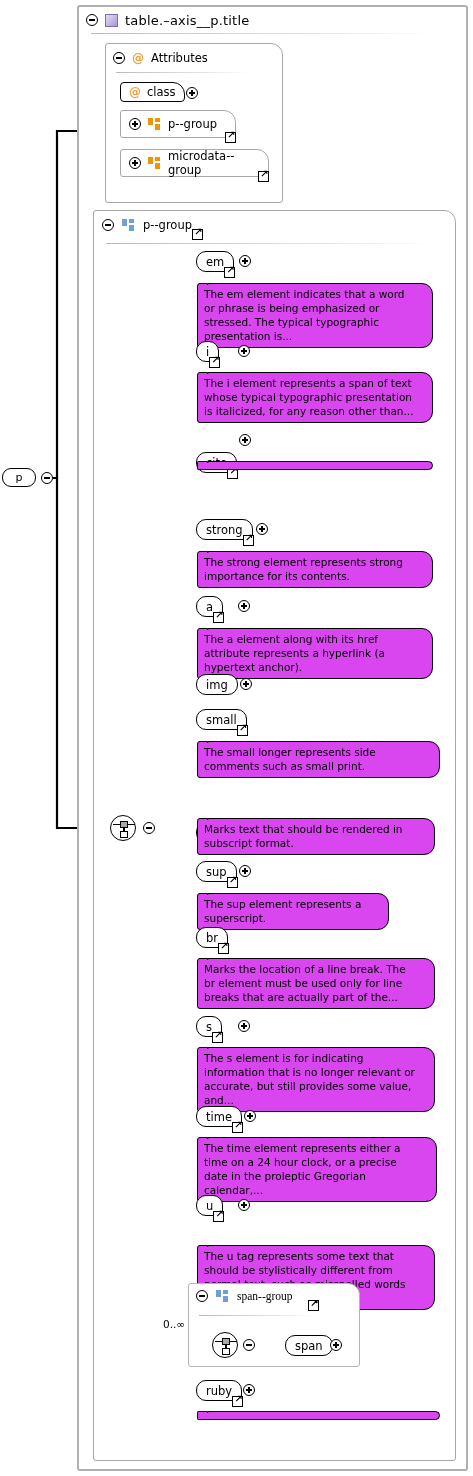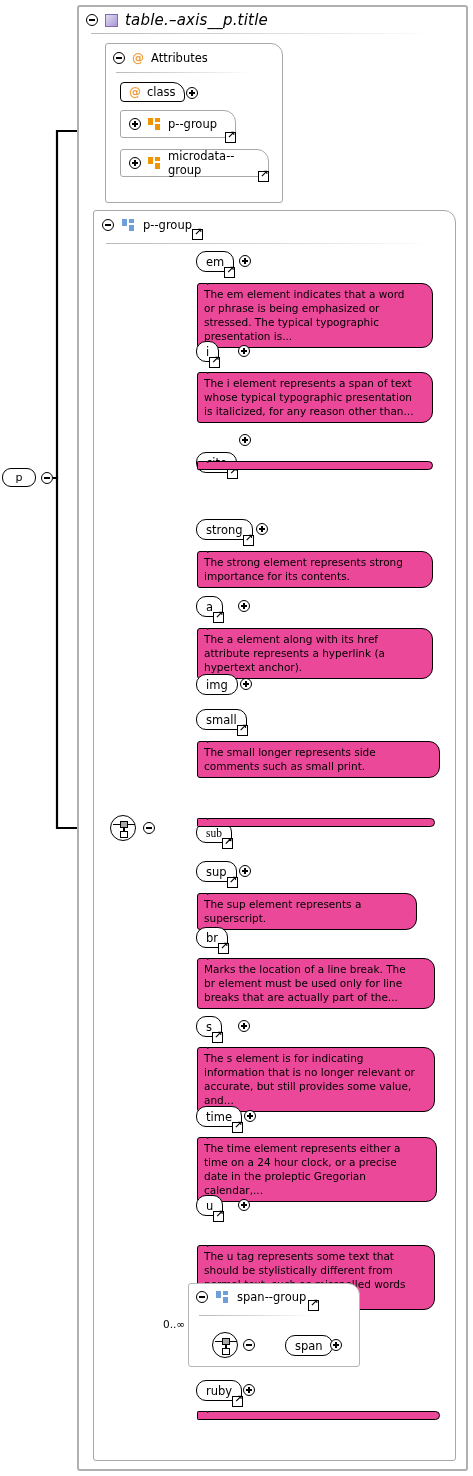--- a/index.html
+++ b/index.html
@@ -28,21 +28,21 @@
 
   
   #ct-title {
     position: absolute; left: 0; top: 0;
     height: 26px; width: 100%;
     display: flex; align-items: center;
     padding-left: 7px;
     gap: 7px;
   }
   #ct-title .ttl {
-    font-size: 15px; letter-spacing: .2px; font-style: italic;
+    font-size: 13px; letter-spacing: .2px;
   }
   .hr-fade {
     position: absolute; left: 12px; width: 340px; height: 1px;
     background: linear-gradient(to right,#b9b9b9,#e8e8e8 70%,#ffffff);
   }
 
   
   .circ {
     width: 12px; height: 12px; border-radius: 50%;
     border: 1.2px solid #000; background: #fff;
@@ -178,21 +178,21 @@
     font-size: 11.5px;
     white-space: nowrap;
   }
   .elnode.linked { border-radius: 10px 10px 3px 10px; }
 
   
   .bubble {
     position: absolute;
     border: 1.6px solid #000;
     border-radius: 3px 11px 11px 3px;
-    background: #ec4899;
+    background: #d946ef;
     padding: 3px 18px 4px 6px;
     font-size: 10.5px;
     line-height: 14px;
   }
   .bubble .tail {
     position: absolute; left: 9px; top: -7px;
     width: 14px; height: 8px; overflow: hidden;
   }
   .bubble .tail::before {
     content:""; position:absolute; left:0px; top:6px;
@@ -206,20 +206,21 @@
     position: absolute; left: 188px; top: 1283px;
     width: 172px; height: 84px;
     border: 1.6px solid #b5b5b5;
     border-radius: 3px 12px 3px 3px;
     background: #fff;
   }
   #spangroup .hdr {
     position: absolute; left: 7px; top: 6px;
     display: flex; align-items: center; gap: 8px;
     font-size: 11.5px;
+    font-family: Liberation Serif, serif;
   }
   #spangroup .hr-fade { top: 31px; left: 10px; width: 115px; }
 
   .occurs {
     position: absolute;
     font-size: 10.5px;
   }
 
   
   #wires { position: absolute; left:0; top:0; width: 473px; height: 1476px; pointer-events:none; }
@@ -395,28 +396,29 @@
   <span class="tail"></span>
   <span>The small longer represents side comments such as small print.</span>
 </div>
 
 <div class="elnode linked" style="left:196px;top:822px;font-family:Liberation Serif, serif;">
   <span>sub</span>
   <span class="linkbadge" style="right:-2px;bottom:-7px;"></span>
 </div>
 <div class="bubble" style="left:197px;top:818px;width:238px;">
   <span class="tail"></span>
+  <span>Marks text that should be rendered in subscript format.</span>
 </div>
 
 <div class="elnode linked" style="left:196px;top:861px;">
   <span>sup</span>
   <span class="linkbadge" style="right:-2px;bottom:-7px;"></span>
 </div>
 <span class="circ plus" style="position:absolute;left:239px;top:865px;"></span>
-<div class="bubble" style="left:197px;top:893px;width:220px;">
+<div class="bubble" style="left:197px;top:893px;width:192px;">
   <span class="tail"></span>
   <span>The sup element represents a superscript.</span>
 </div>
 
 <div class="elnode linked" style="left:196px;top:927px;">
   <span>br</span>
   <span class="linkbadge" style="right:-2px;bottom:-7px;"></span>
 </div>
 <div class="bubble" style="left:197px;top:958px;width:238px;">
   <span class="tail"></span>

